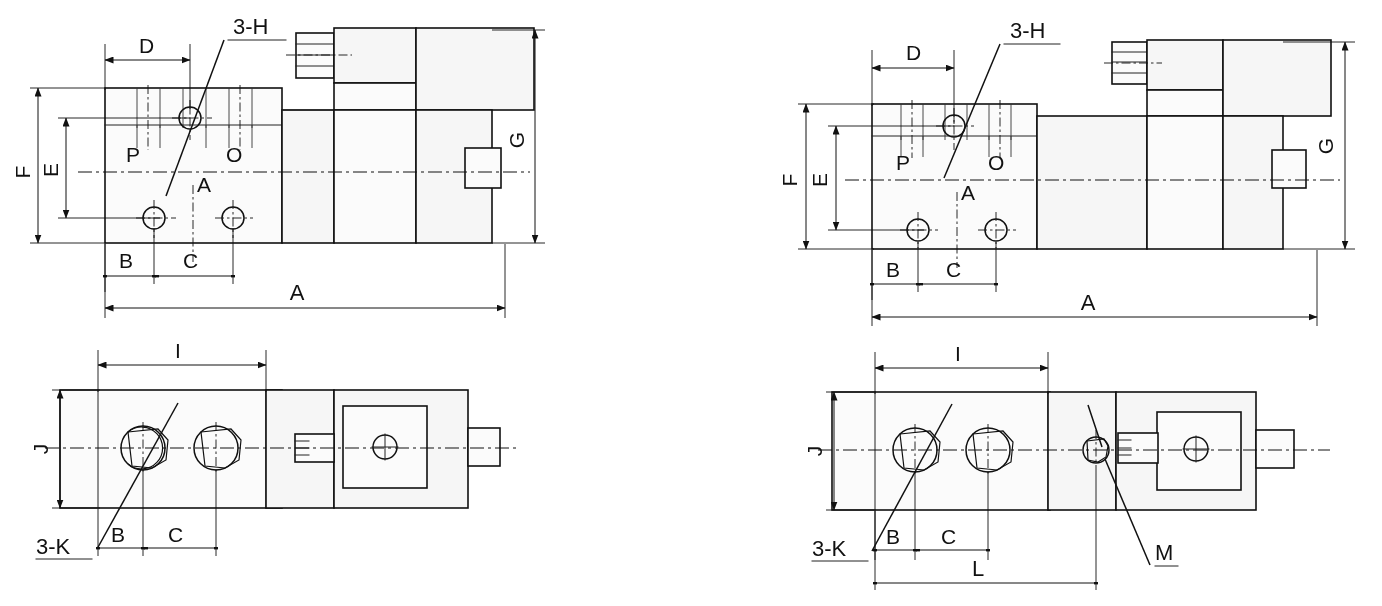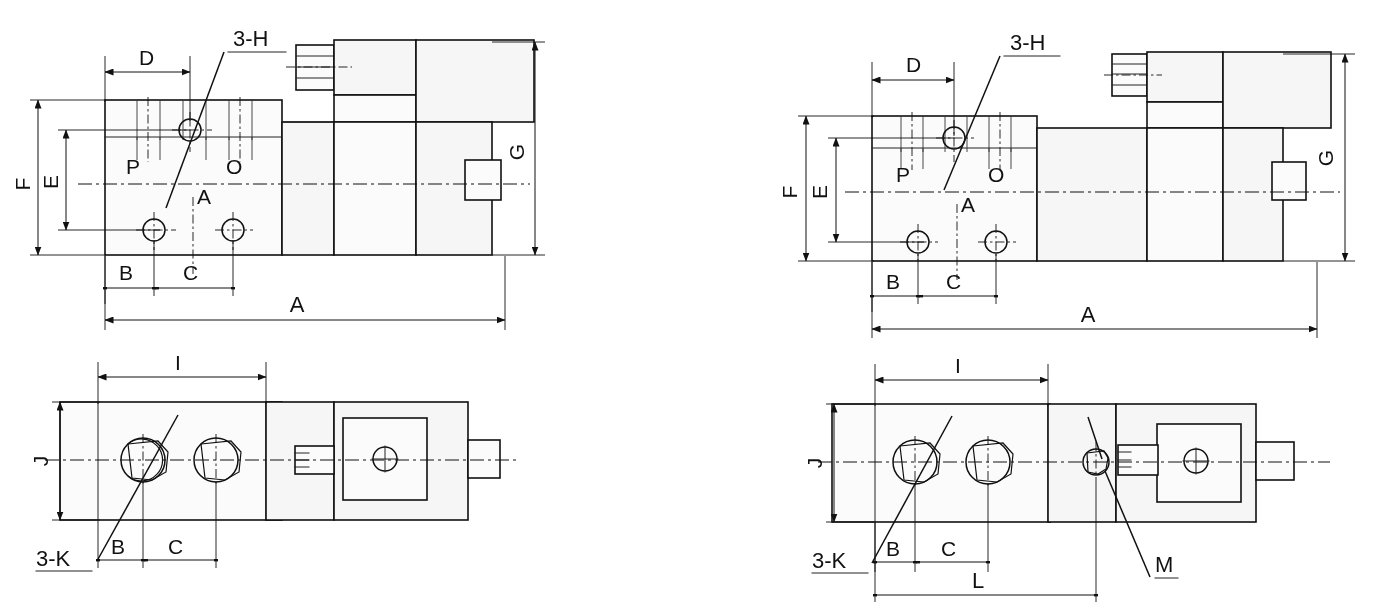--- a/index.html
+++ b/index.html
@@ -4,21 +4,21 @@
 <title>Valve Dimension Drawing</title>
 <style>
   html,body{margin:0;padding:0;background:#ffffff;}
   body{
     width:1382px;height:606px;
     font-family:"Liberation Sans", sans-serif;
     color:#111;
     overflow:hidden;
     position:relative;
   }
-  #sheet{position:absolute;left:0;top:12px;width:1382px;height:464px;}
+  #sheet{position:absolute;left:0;top:0;width:1382px;height:464px;}
   svg{display:block;width:1382px;height:606px;}
   .thin{fill:none;stroke:#222;stroke-width:1.0;stroke-linecap:square;}
   .hatchline{fill:none;stroke:#333;stroke-width:0.9;}
   .dimline{fill:none;stroke:#111;stroke-width:1.0;}
   .extline{fill:none;stroke:#111;stroke-width:0.9;}
   .centerline{fill:none;stroke:#111;stroke-width:1.0;stroke-dasharray:14 4 3 4;}
   .centerline-s{fill:none;stroke:#111;stroke-width:0.9;stroke-dasharray:9 3 2.5 3;}
   .leader{fill:none;stroke:#111;stroke-width:1.5;}
   .circ{fill:none;stroke:#111;stroke-width:1.5;}
   .circ-t{fill:none;stroke:#111;stroke-width:1.2;}

